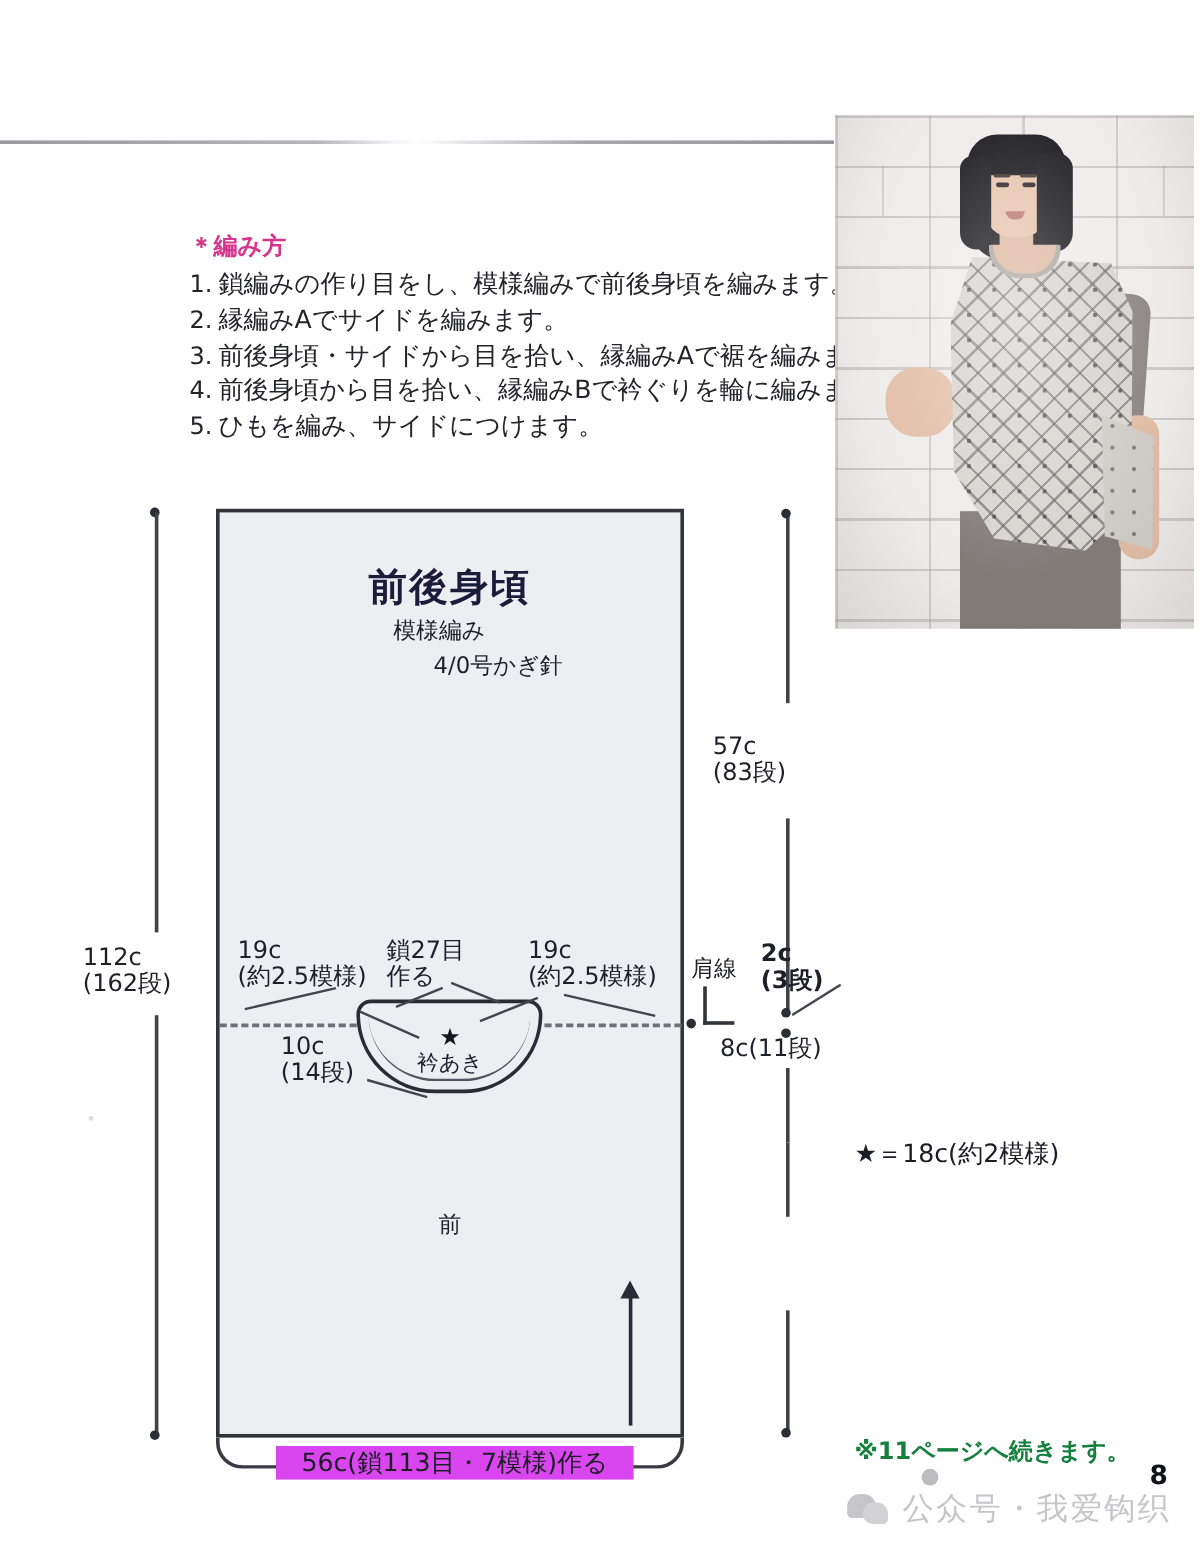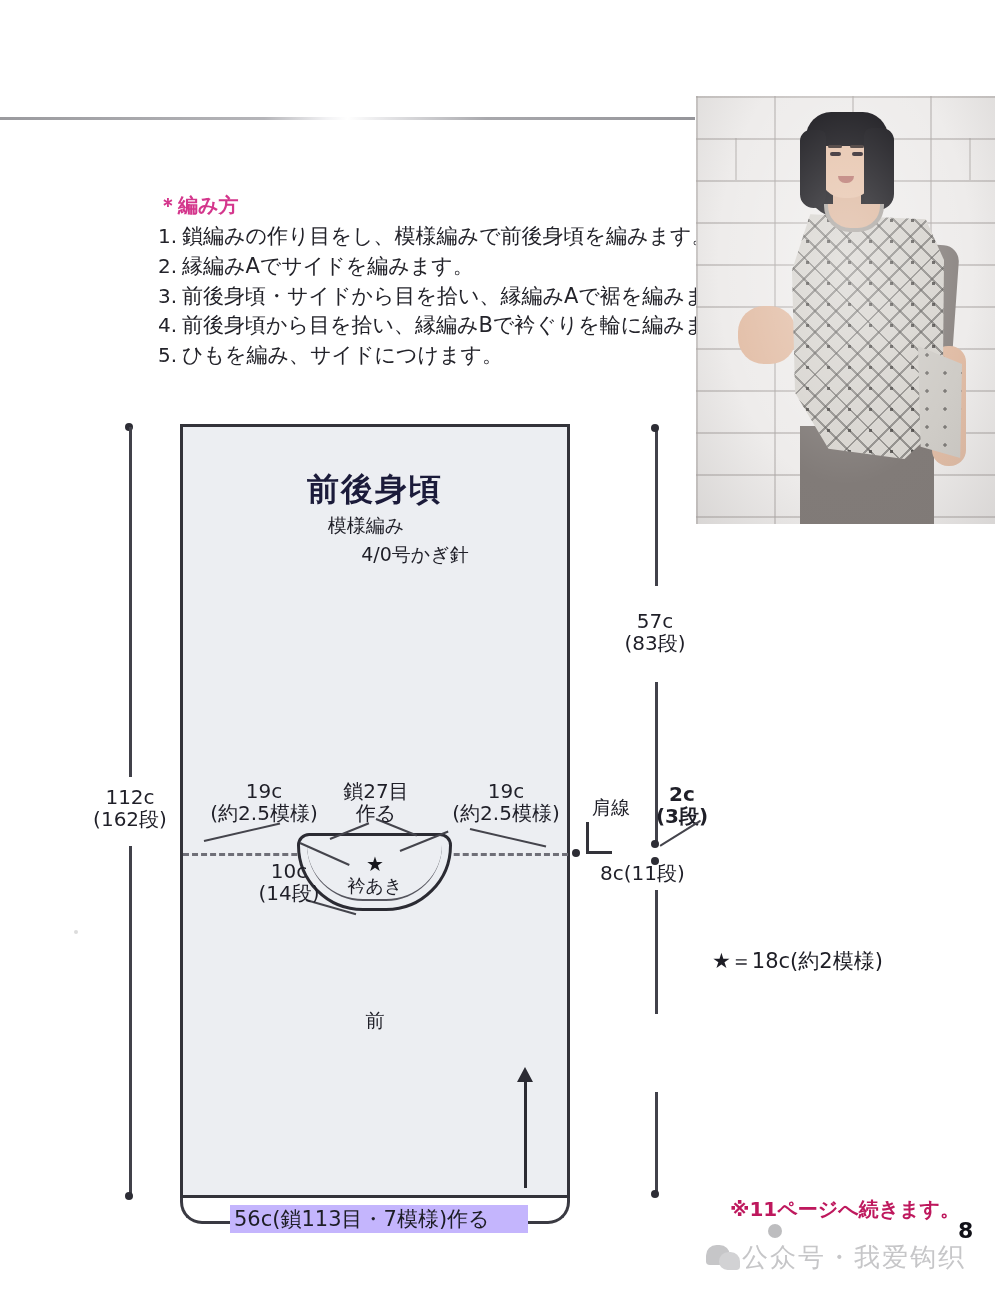--- a/index.html
+++ b/index.html
@@ -222,21 +222,21 @@
     border-left: 3px solid #41414a;
   }
   .dot {
     position: absolute;
     width: 8px; height: 8px;
     background: #2d2d35;
     border-radius: 50%;
   }
   .dim-text {
     position: absolute;
-    text-align: center;
+    text-align: left;
     font-size: 20px;
     line-height: 1.12;
     color: #1f1f28;
     white-space: nowrap;
   }
 
   
   .bottom-bracket-l {
     position: absolute;
     left: 180px; top: 1198px;
@@ -251,22 +251,22 @@
     left: 508px; top: 1198px;
     width: 62px; height: 26px;
     border-right: 3px solid #3a3a42;
     border-bottom: 3px solid #3a3a42;
     border-radius: 0 0 22px 0;
     box-sizing: border-box;
   }
   .bottom-label {
     position: absolute;
     left: 230px; top: 1205px; width: 290px;
-    font-size: 21px; color:#1d1d25;
-    background: #c4b5fd; padding: 0 4px;
+    text-align: center; font-size: 21px; color:#1d1d25;
+    background: #d946ef; padding: 0 4px;
     white-space: nowrap;
   }
 
   
   .dir-arrow { position:absolute; left:524px; top:1080px; width:3px; height:108px; background:#2b2b33; }
   .dir-arrow::before {
     content:''; position:absolute; left:-7px; top:-13px;
     border-left:8px solid transparent; border-right:8px solid transparent;
     border-bottom:15px solid #2b2b33;
   }
@@ -276,27 +276,27 @@
   .kata-elbow {
     position:absolute; left:586px; top:822px; width:26px; height:32px;
     border-left:3px solid #33333a; border-bottom:3px solid #33333a;
     box-sizing:border-box;
   }
   .kata-dot { left:572px; top:849px; }
 
   
   .note-star { position:absolute; left:712px; top:947px; font-size:21px; color:#1d1d25; white-space:nowrap; }
   .note-zogen { position:absolute; left:706px; top:983px; font-size:21px; color:#1d1d25; white-space:nowrap; }
-  .note-cont { position:absolute; left:712px; top:1196px; font-size:20px; font-weight:bold; color:#be185d; white-space:nowrap;margin-left:18px; }
+  .note-cont { position:absolute; left:712px; top:1196px; font-size:20px; font-weight:bold; color:#15803d; white-space:nowrap; }
   .page-num { position:absolute; left:958px; top:1218px; font-size:22px; font-weight:bold; color:#111118; }
 
   
   .watermark {
     position:absolute; left:706px; top:1240px;
-    display:flex; align-items:center; gap:0;
+    display:flex; align-items:center; gap:10px;
     color:#c6c6c8; font-size:26px; letter-spacing:2px;
     white-space:nowrap;
   }
   .wm-icon { position:relative; width:36px; height:26px; flex:none; }
   .wm-b1 { position:absolute; left:0; top:0; width:24px; height:20px; background:#c6c6c8; border-radius:11px 11px 10px 4px; }
   .wm-b2 { position:absolute; left:13px; top:7px; width:21px; height:18px; background:#d2d2d4; border-radius:10px 10px 4px 9px; }
   .wm-dot-top { position:absolute; left:62px; top:-16px; width:14px; height:14px; background:#bdbdbf; border-radius:50%; }
   .specks { position:absolute; left:74px; top:930px; width:4px; height:4px; background:#dcdcdc; border-radius:50%; }
 </style>
 </head>

